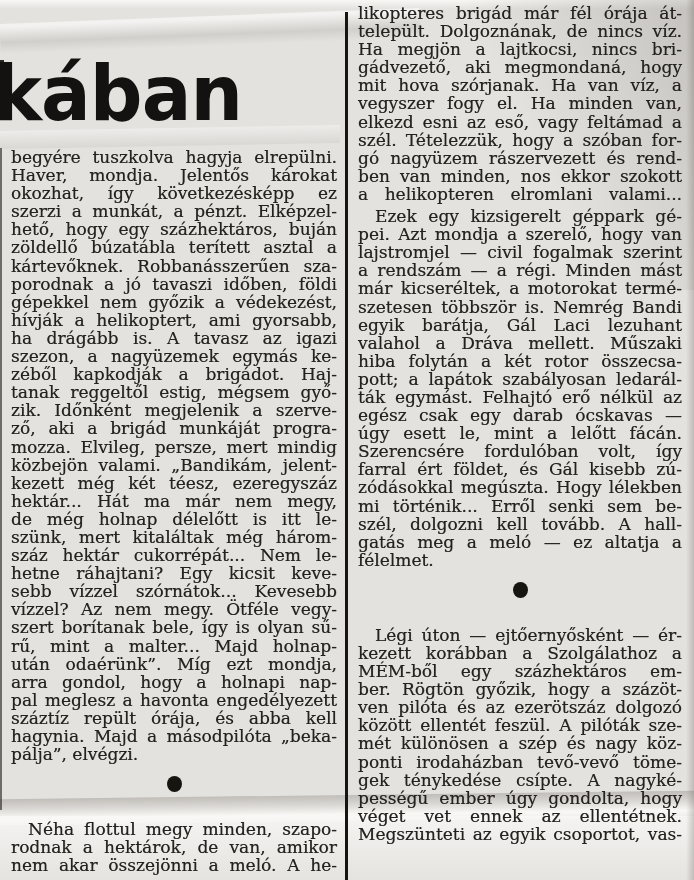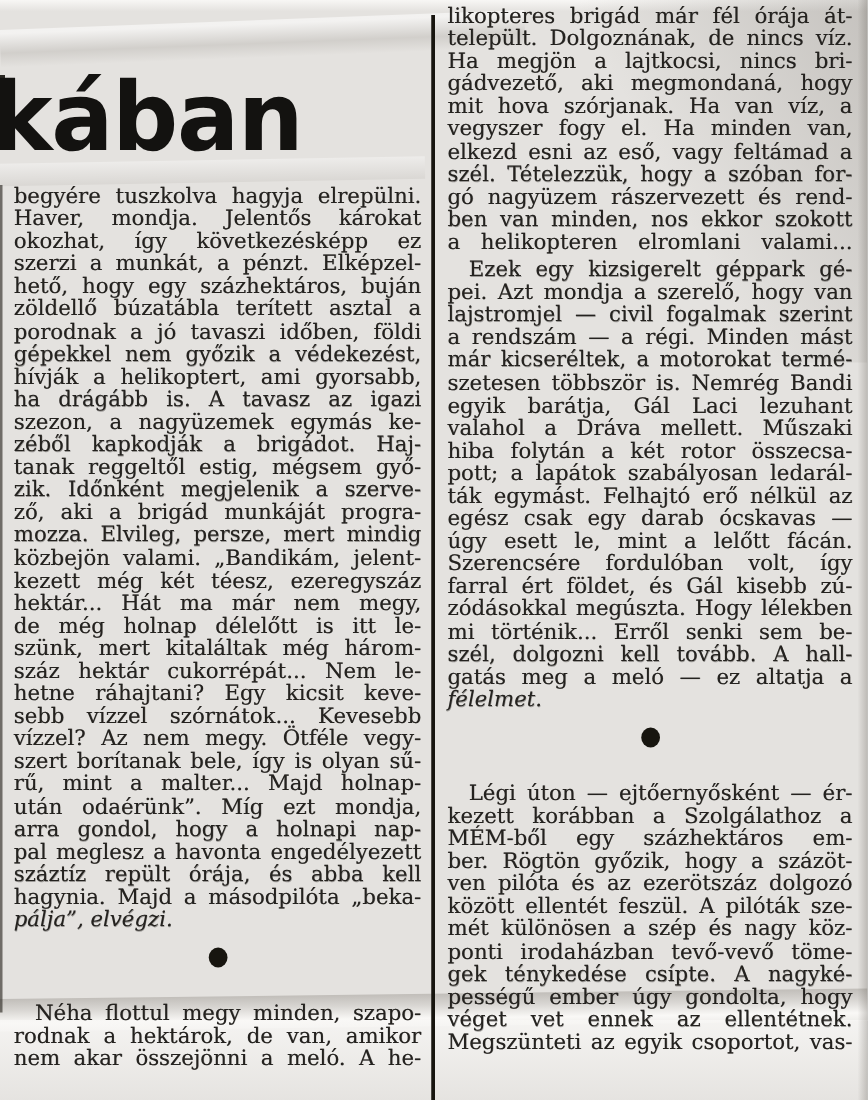--- a/index.html
+++ b/index.html
@@ -46,21 +46,21 @@
   }
 
   
   .col { position: absolute; z-index: 5; font-size: 17px; line-height: 18.1px;
     color: var(--ink, #24221f);
     text-shadow: 0.3px 0.3px 0 rgba(36,34,31,.38), -0.2px 0 0 rgba(36,34,31,.2); }
   #col-left  { left: 11px;  top: 148px; width: 326px; }
   #col-right { left: 358px; top: 4px;   width: 324px; }
 
   .line { text-align: justify; text-align-last: justify; }
-  .line.endline { text-align-last: left; font-style: italic; }
+  .line.endline { text-align-last: left; }
   .para.indent .line:first-child { text-indent: 17px; }
   .para + .para { margin-top: 4px; }
 
   .sep { display: flex; justify-content: center; margin: 13px 0 28px; }
   .dot { width: 15px; height: 16px; border-radius: 50%; background: var(--rule, #0e0c0a); }
 </style>
 </head>
 <body>
 
 <div id="page">
@@ -80,20 +80,21 @@
   <div class="headline">kában</div>
 
   <div class="col" id="col-left">
       <div class="para">
         <div class="line">begyére tuszkolva hagyja elrepülni.</div>
         <div class="line">Haver, mondja. Jelentős károkat</div>
         <div class="line">okozhat, így következésképp ez</div>
         <div class="line">szerzi a munkát, a pénzt. Elképzel-</div>
         <div class="line">hető, hogy egy százhektáros, buján</div>
         <div class="line">zöldellő búzatábla terített asztal a</div>
+        <div class="line">kártevőknek. Robbanásszerűen sza-</div>
         <div class="line">porodnak a jó tavaszi időben, földi</div>
         <div class="line">gépekkel nem győzik a védekezést,</div>
         <div class="line">hívják a helikoptert, ami gyorsabb,</div>
         <div class="line">ha drágább is. A tavasz az igazi</div>
         <div class="line">szezon, a nagyüzemek egymás ke-</div>
         <div class="line">zéből kapkodják a brigádot. Haj-</div>
         <div class="line">tanak reggeltől estig, mégsem győ-</div>
         <div class="line">zik. Időnként megjelenik a szerve-</div>
         <div class="line">ző, aki a brigád munkáját progra-</div>
         <div class="line">mozza. Elvileg, persze, mert mindig</div>

